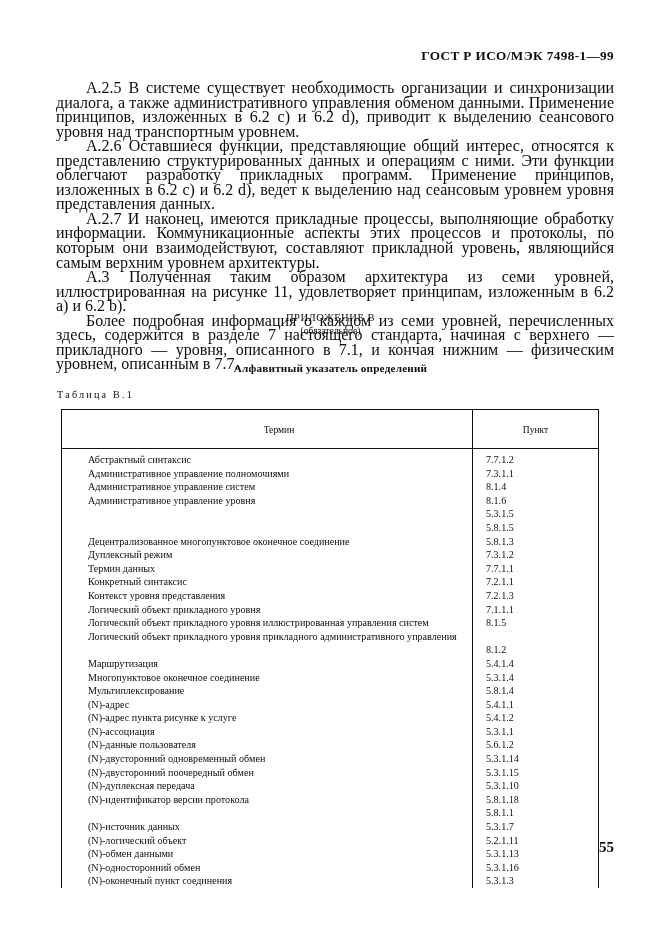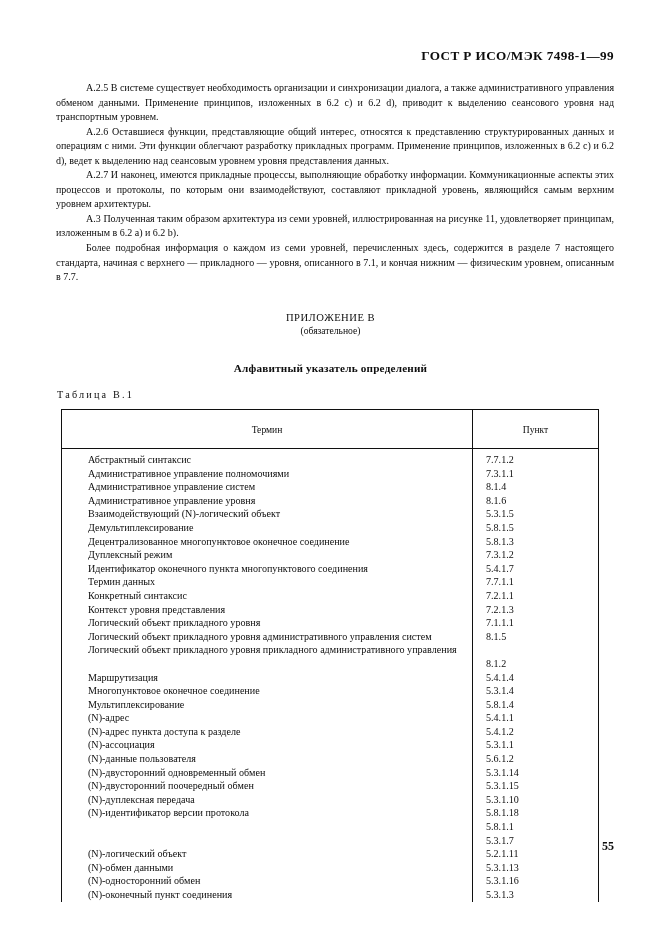--- a/index.html
+++ b/index.html
@@ -39,21 +39,21 @@
   .body-text {
     position: absolute;
     left: 56px;
     top: 70px;
     width: 558px;
   }
   .para {
     margin: 0 0 0 0;
     text-indent: 30px;
     text-align: justify;
-    font-size: 10px;
+    font-size: 16px;
     line-height: 14.55px;
     hyphens: manual;
   }
 
   
   .annex-block {
     position: absolute;
     left: 0;
     top: 300px;
     width: 661px;
@@ -107,21 +107,21 @@
   .thead .col-term,
   .thead .col-clause {
     position: absolute;
     top: 0;
     height: 38px;
     display: flex;
     align-items: center;
     justify-content: center;
     font-size: 9.6px;
   }
-  .thead .col-term { left: 0; width: 410px; text-align: center; }
+  .thead .col-term { left: 12px; width: 410px; text-align: center; }
   .thead .col-clause { left: 411px; right: 0; }
   .vrule {
     position: absolute;
     left: 410px;
     top: 0;
     bottom: 0;
     width: 1.3px;
     background: #101010;
   }
 
@@ -158,21 +158,21 @@
     line-height: 13.6px;
     white-space: nowrap;
   }
   .cell-clause.push-down { top: 13.6px; }
 
   
   .folio {
     position: absolute;
     right: 47px;
     top: 828px;
-    font-size: 12px;
+    font-size: 15px;
     font-weight: bold;
   }
 </style>
 </head>
 <body>
 
 <div class="page">
 
   <div class="running-head">ГОСТ Р ИСО/МЭК 7498-1—99</div>
 
@@ -211,57 +211,51 @@
         </div>
         <div class="trow">
           <div class="cell-term">Административное управление систем</div>
           <div class="cell-clause">8.1.4</div>
         </div>
         <div class="trow">
           <div class="cell-term">Административное управление уровня</div>
           <div class="cell-clause">8.1.6</div>
         </div>
         <div class="trow">
-          <div class="cell-term">Взаимодействующий (N)-логический объект</div>
           <div class="cell-clause">5.3.1.5</div>
         </div>
         <div class="trow">
-          <div class="cell-term">Демультиплексирование</div>
           <div class="cell-clause">5.8.1.5</div>
         </div>
         <div class="trow">
           <div class="cell-term">Децентрализованное многопунктовое оконечное соединение</div>
           <div class="cell-clause">5.8.1.3</div>
         </div>
         <div class="trow">
           <div class="cell-term">Дуплексный режим</div>
           <div class="cell-clause">7.3.1.2</div>
         </div>
         <div class="trow">
-          <div class="cell-term">Идентификатор оконечного пункта многопунктового соединения</div>
-          <div class="cell-clause">5.4.1.7</div>
-        </div>
-        <div class="trow">
           <div class="cell-term">Термин данных</div>
           <div class="cell-clause">7.7.1.1</div>
         </div>
         <div class="trow">
           <div class="cell-term">Конкретный синтаксис</div>
           <div class="cell-clause">7.2.1.1</div>
         </div>
         <div class="trow">
           <div class="cell-term">Контекст уровня представления</div>
           <div class="cell-clause">7.2.1.3</div>
         </div>
         <div class="trow">
           <div class="cell-term">Логический объект прикладного уровня</div>
           <div class="cell-clause">7.1.1.1</div>
         </div>
         <div class="trow">
-          <div class="cell-term">Логический объект прикладного уровня административного управления систем</div>
+          <div class="cell-term">Логический объект прикладного уровня иллюстрированная управления систем</div>
           <div class="cell-clause">8.1.5</div>
         </div>
         <div class="trow two-line">
           <div class="cell-term wrapped">Логический объект прикладного уровня прикладного административного управления</div>
           <div class="cell-clause push-down">8.1.2</div>
         </div>
         <div class="trow">
           <div class="cell-term">Маршрутизация</div>
           <div class="cell-clause">5.4.1.4</div>
         </div>
@@ -271,21 +265,21 @@
         </div>
         <div class="trow">
           <div class="cell-term">Мультиплексирование</div>
           <div class="cell-clause">5.8.1.4</div>
         </div>
         <div class="trow">
           <div class="cell-term">(N)-адрес</div>
           <div class="cell-clause">5.4.1.1</div>
         </div>
         <div class="trow">
-          <div class="cell-term">(N)-адрес пункта доступа к разделе</div>
+          <div class="cell-term">(N)-адрес пункта рисунке к услуге</div>
           <div class="cell-clause">5.4.1.2</div>
         </div>
         <div class="trow">
           <div class="cell-term">(N)-ассоциация</div>
           <div class="cell-clause">5.3.1.1</div>
         </div>
         <div class="trow">
           <div class="cell-term">(N)-данные пользователя</div>
           <div class="cell-clause">5.6.1.2</div>
         </div>
@@ -302,20 +296,21 @@
           <div class="cell-clause">5.3.1.10</div>
         </div>
         <div class="trow">
           <div class="cell-term">(N)-идентификатор версии протокола</div>
           <div class="cell-clause">5.8.1.18</div>
         </div>
         <div class="trow">
           <div class="cell-clause">5.8.1.1</div>
         </div>
         <div class="trow">
+          <div class="cell-term">(N)-источник данных</div>
           <div class="cell-clause">5.3.1.7</div>
         </div>
         <div class="trow">
           <div class="cell-term">(N)-логический объект</div>
           <div class="cell-clause">5.2.1.11</div>
         </div>
         <div class="trow">
           <div class="cell-term">(N)-обмен данными</div>
           <div class="cell-clause">5.3.1.13</div>
         </div>

